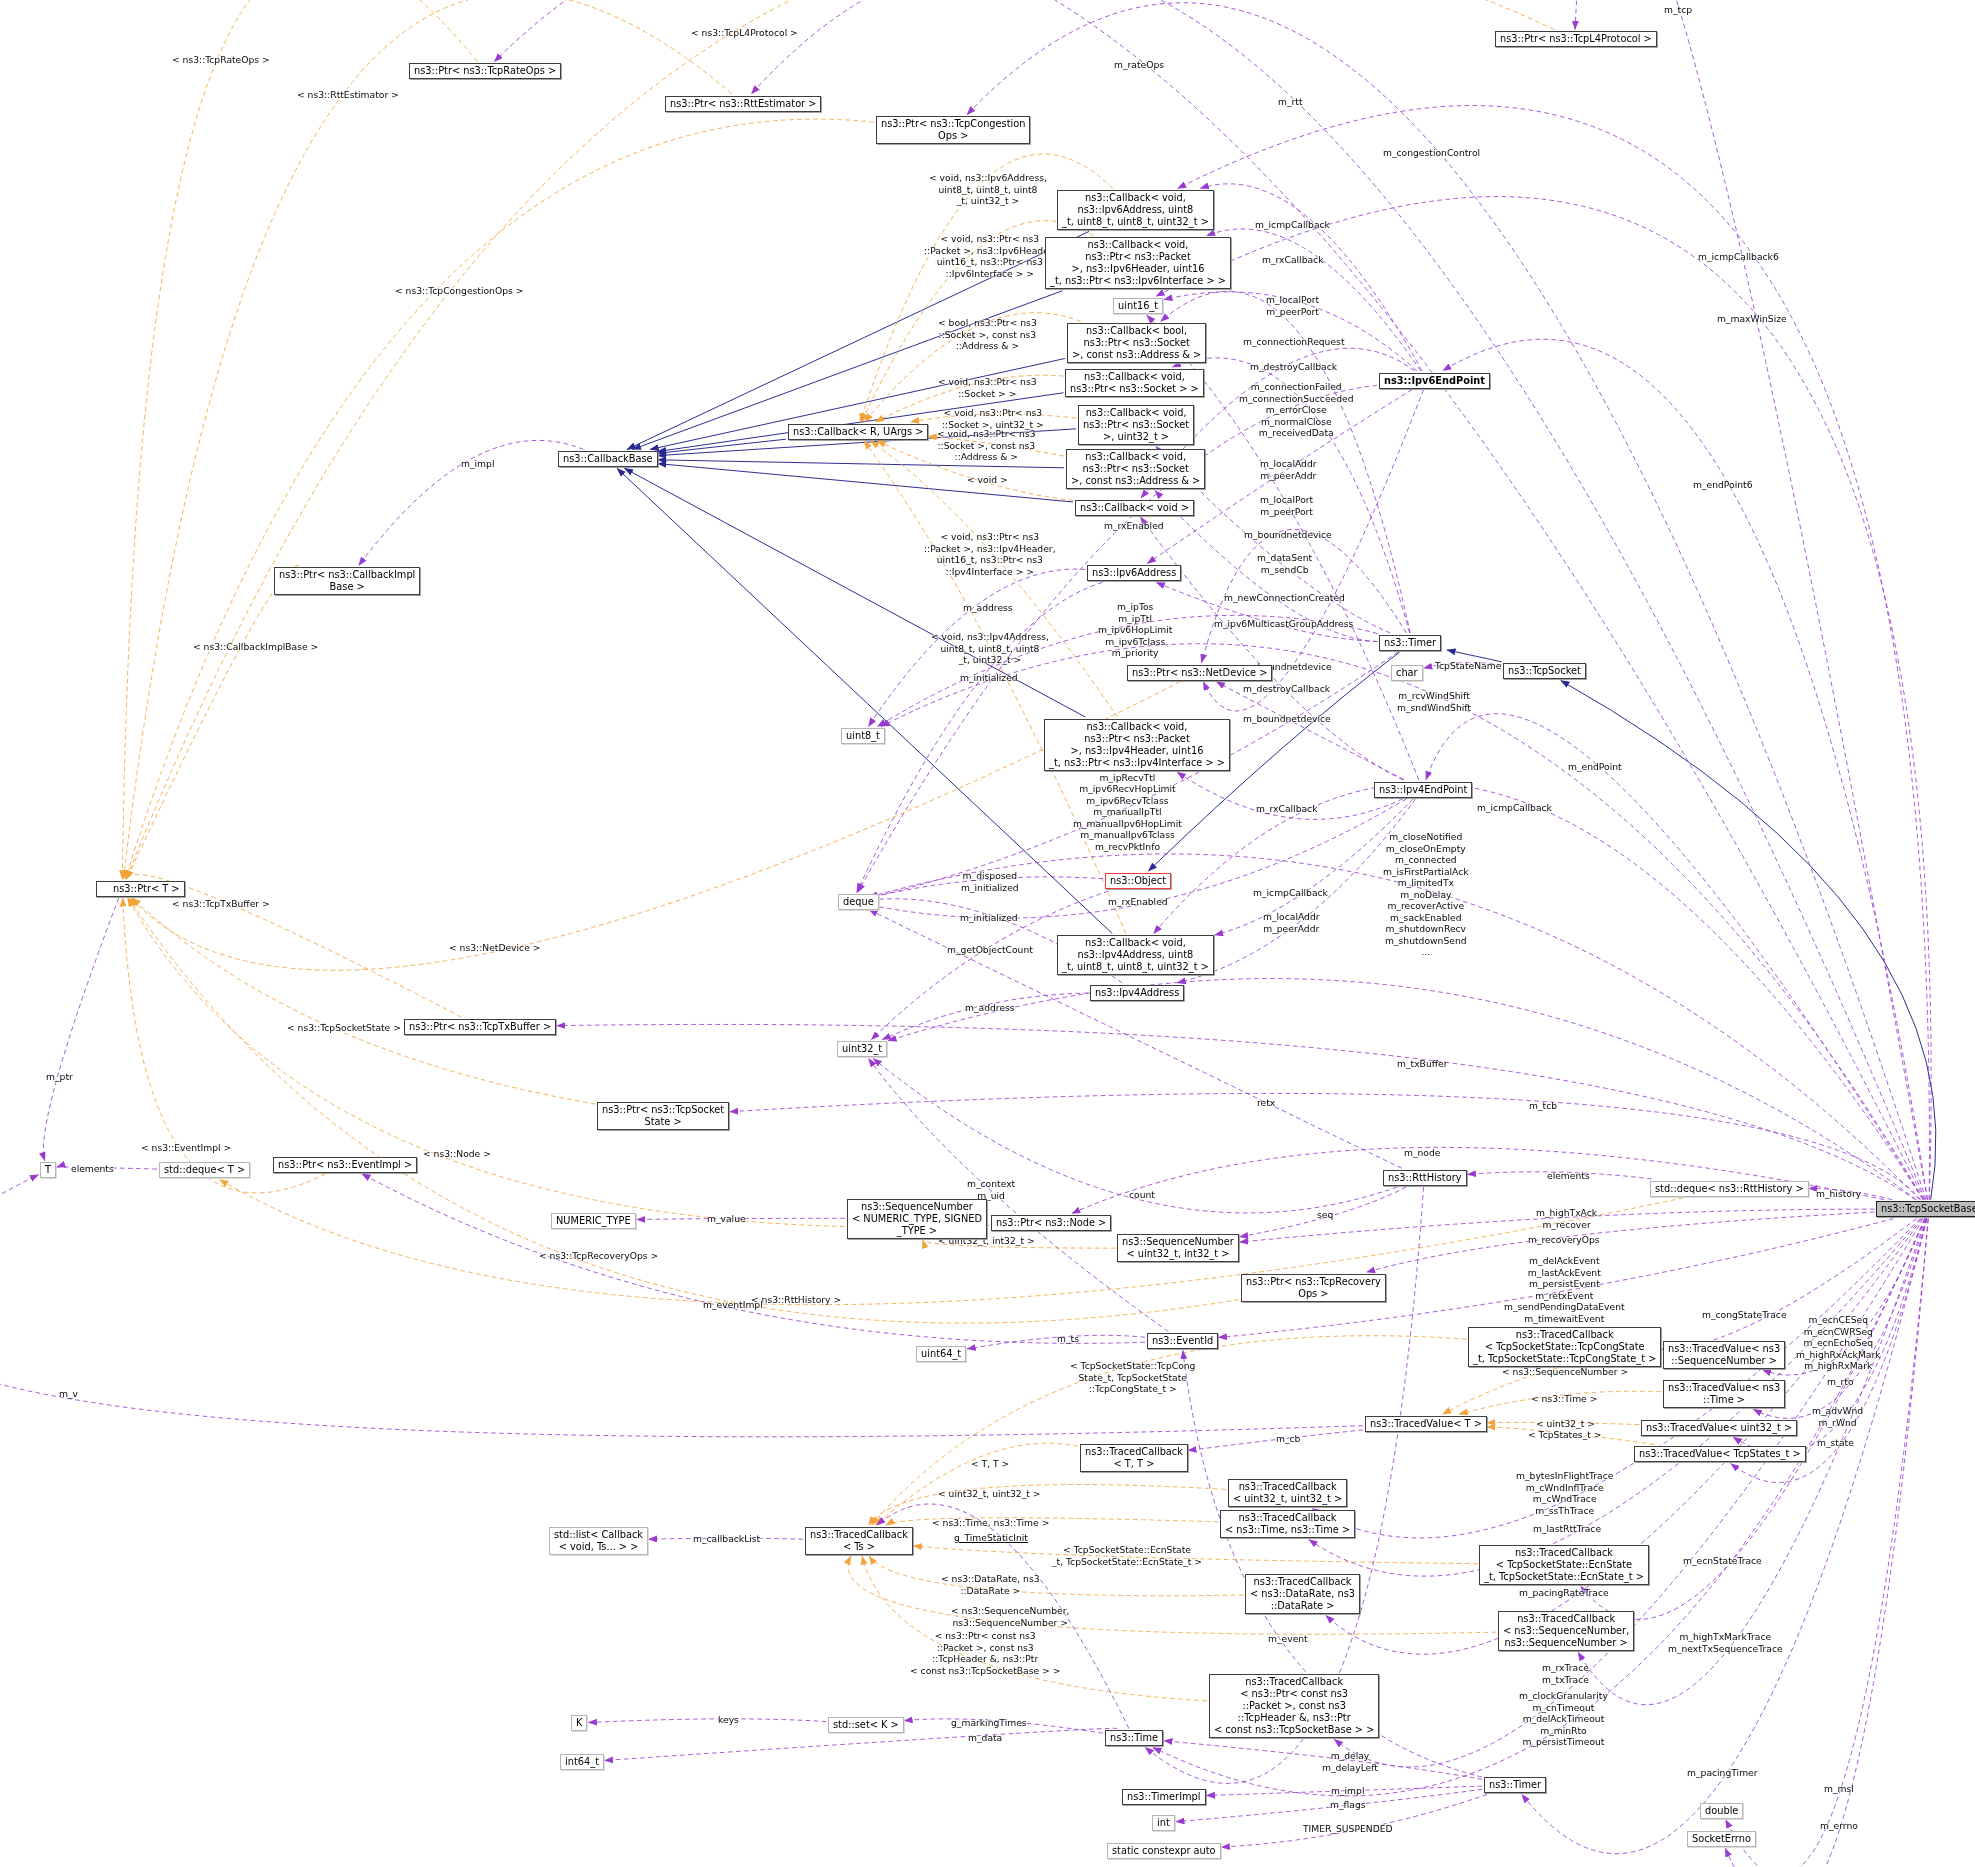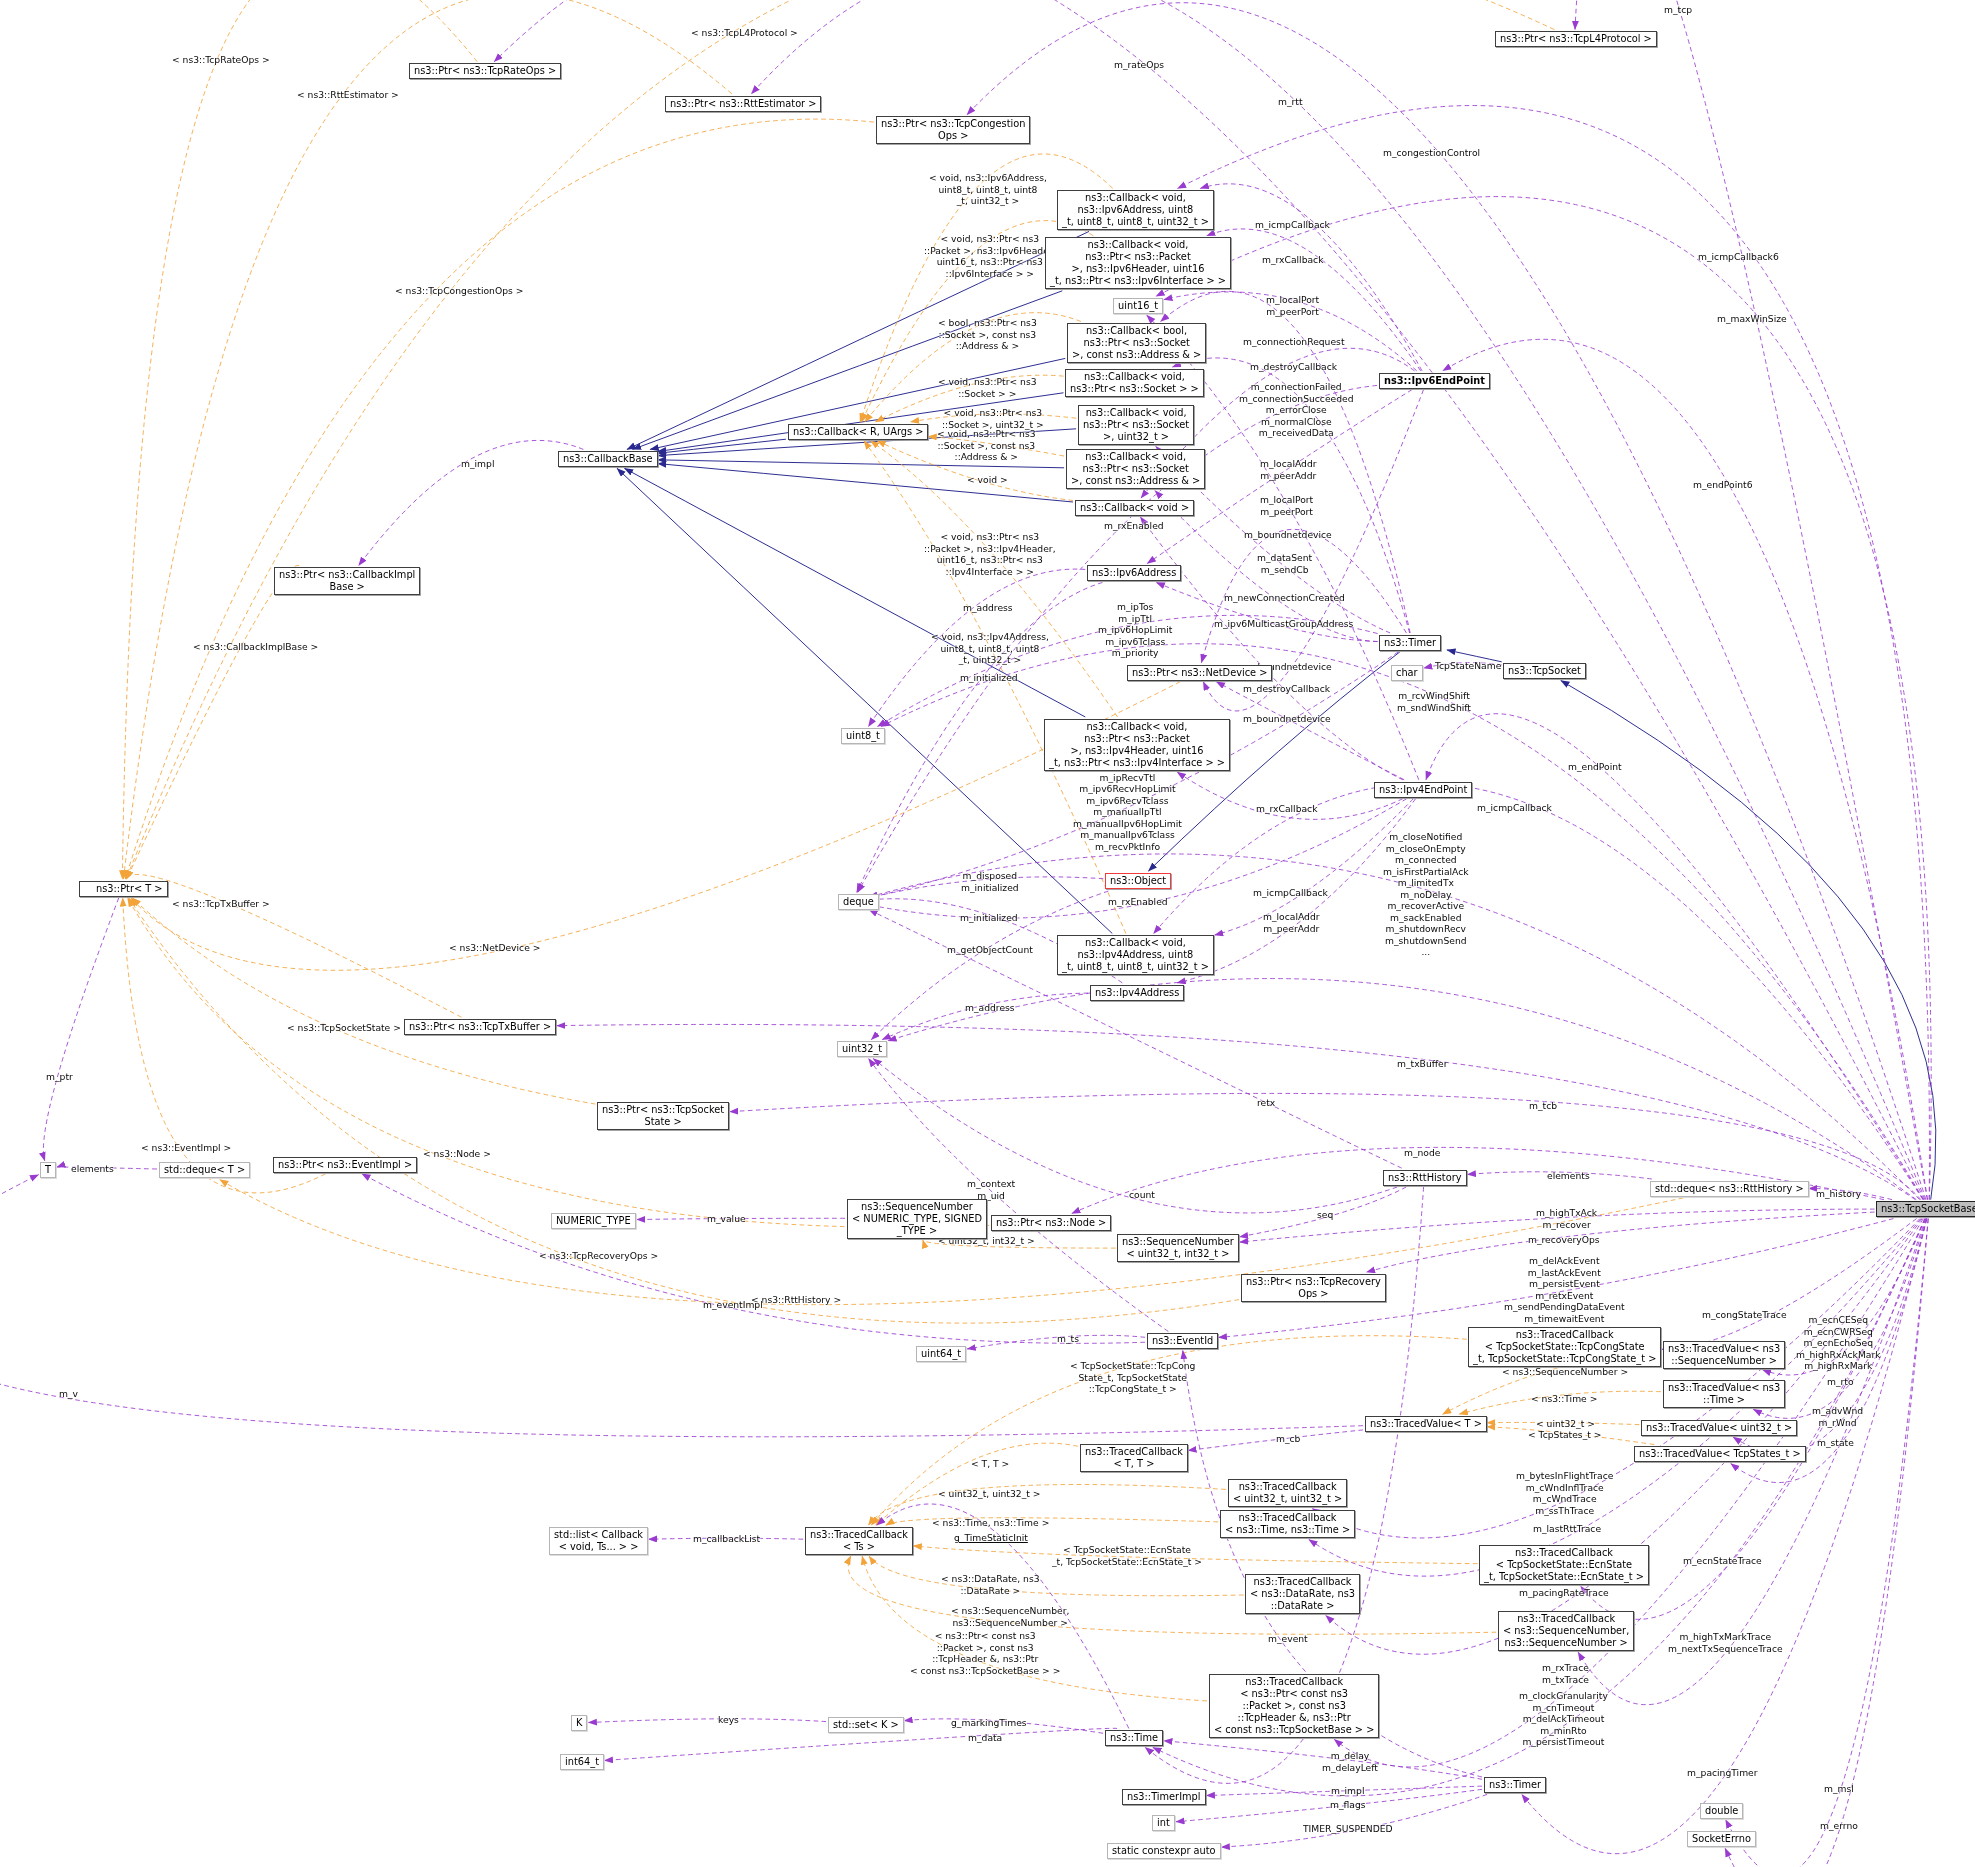--- a/index.html
+++ b/index.html
@@ -208,21 +208,21 @@
 &gt;, ns3::Ipv4Header, uint16
 _t, ns3::Ptr&lt; ns3::Ipv4Interface &gt; &gt;</div>
     <div class="node c" style="left: 1374px; top: 782px;">ns3::Ipv4EndPoint</div>
     <div class="node r" style="left: 1105px; top: 873px;">ns3::Object</div>
     <div class="node g" style="left: 838px; top: 894px;">deque</div>
     <div class="node c" style="left: 1057px; top: 935px;">ns3::Callback&lt; void,
 ns3::Ipv4Address, uint8
 _t, uint8_t, uint8_t, uint32_t &gt;</div>
     <div class="node c" style="left: 1090px; top: 985px;">ns3::Ipv4Address</div>
     <div class="node g" style="left: 837px; top: 1041px;">uint32_t</div>
-    <div class="node c" style="left: 79px; top: 881px; padding-left: 16px;">ns3::Ptr&lt; T &gt;</div>
+    <div class="node c" style="left: 96px; top: 881px; padding-left: 16px;">ns3::Ptr&lt; T &gt;</div>
     <div class="node c" style="left: 404px; top: 1019px;">ns3::Ptr&lt; ns3::TcpTxBuffer &gt;</div>
     <div class="node c" style="left: 597px; top: 1102px;">ns3::Ptr&lt; ns3::TcpSocket
 State &gt;</div>
     <div class="node g" style="left: 40px; top: 1162px;">T</div>
     <div class="node g" style="left: 159px; top: 1162px;">std::deque&lt; T &gt;</div>
     <div class="node c" style="left: 273px; top: 1157px;">ns3::Ptr&lt; ns3::EventImpl &gt;</div>
     <div class="node g" style="left: 551px; top: 1213px;">NUMERIC_TYPE</div>
     <div class="node c" style="left: 847px; top: 1199px;">ns3::SequenceNumber
 &lt; NUMERIC_TYPE, SIGNED
 _TYPE &gt;</div>

